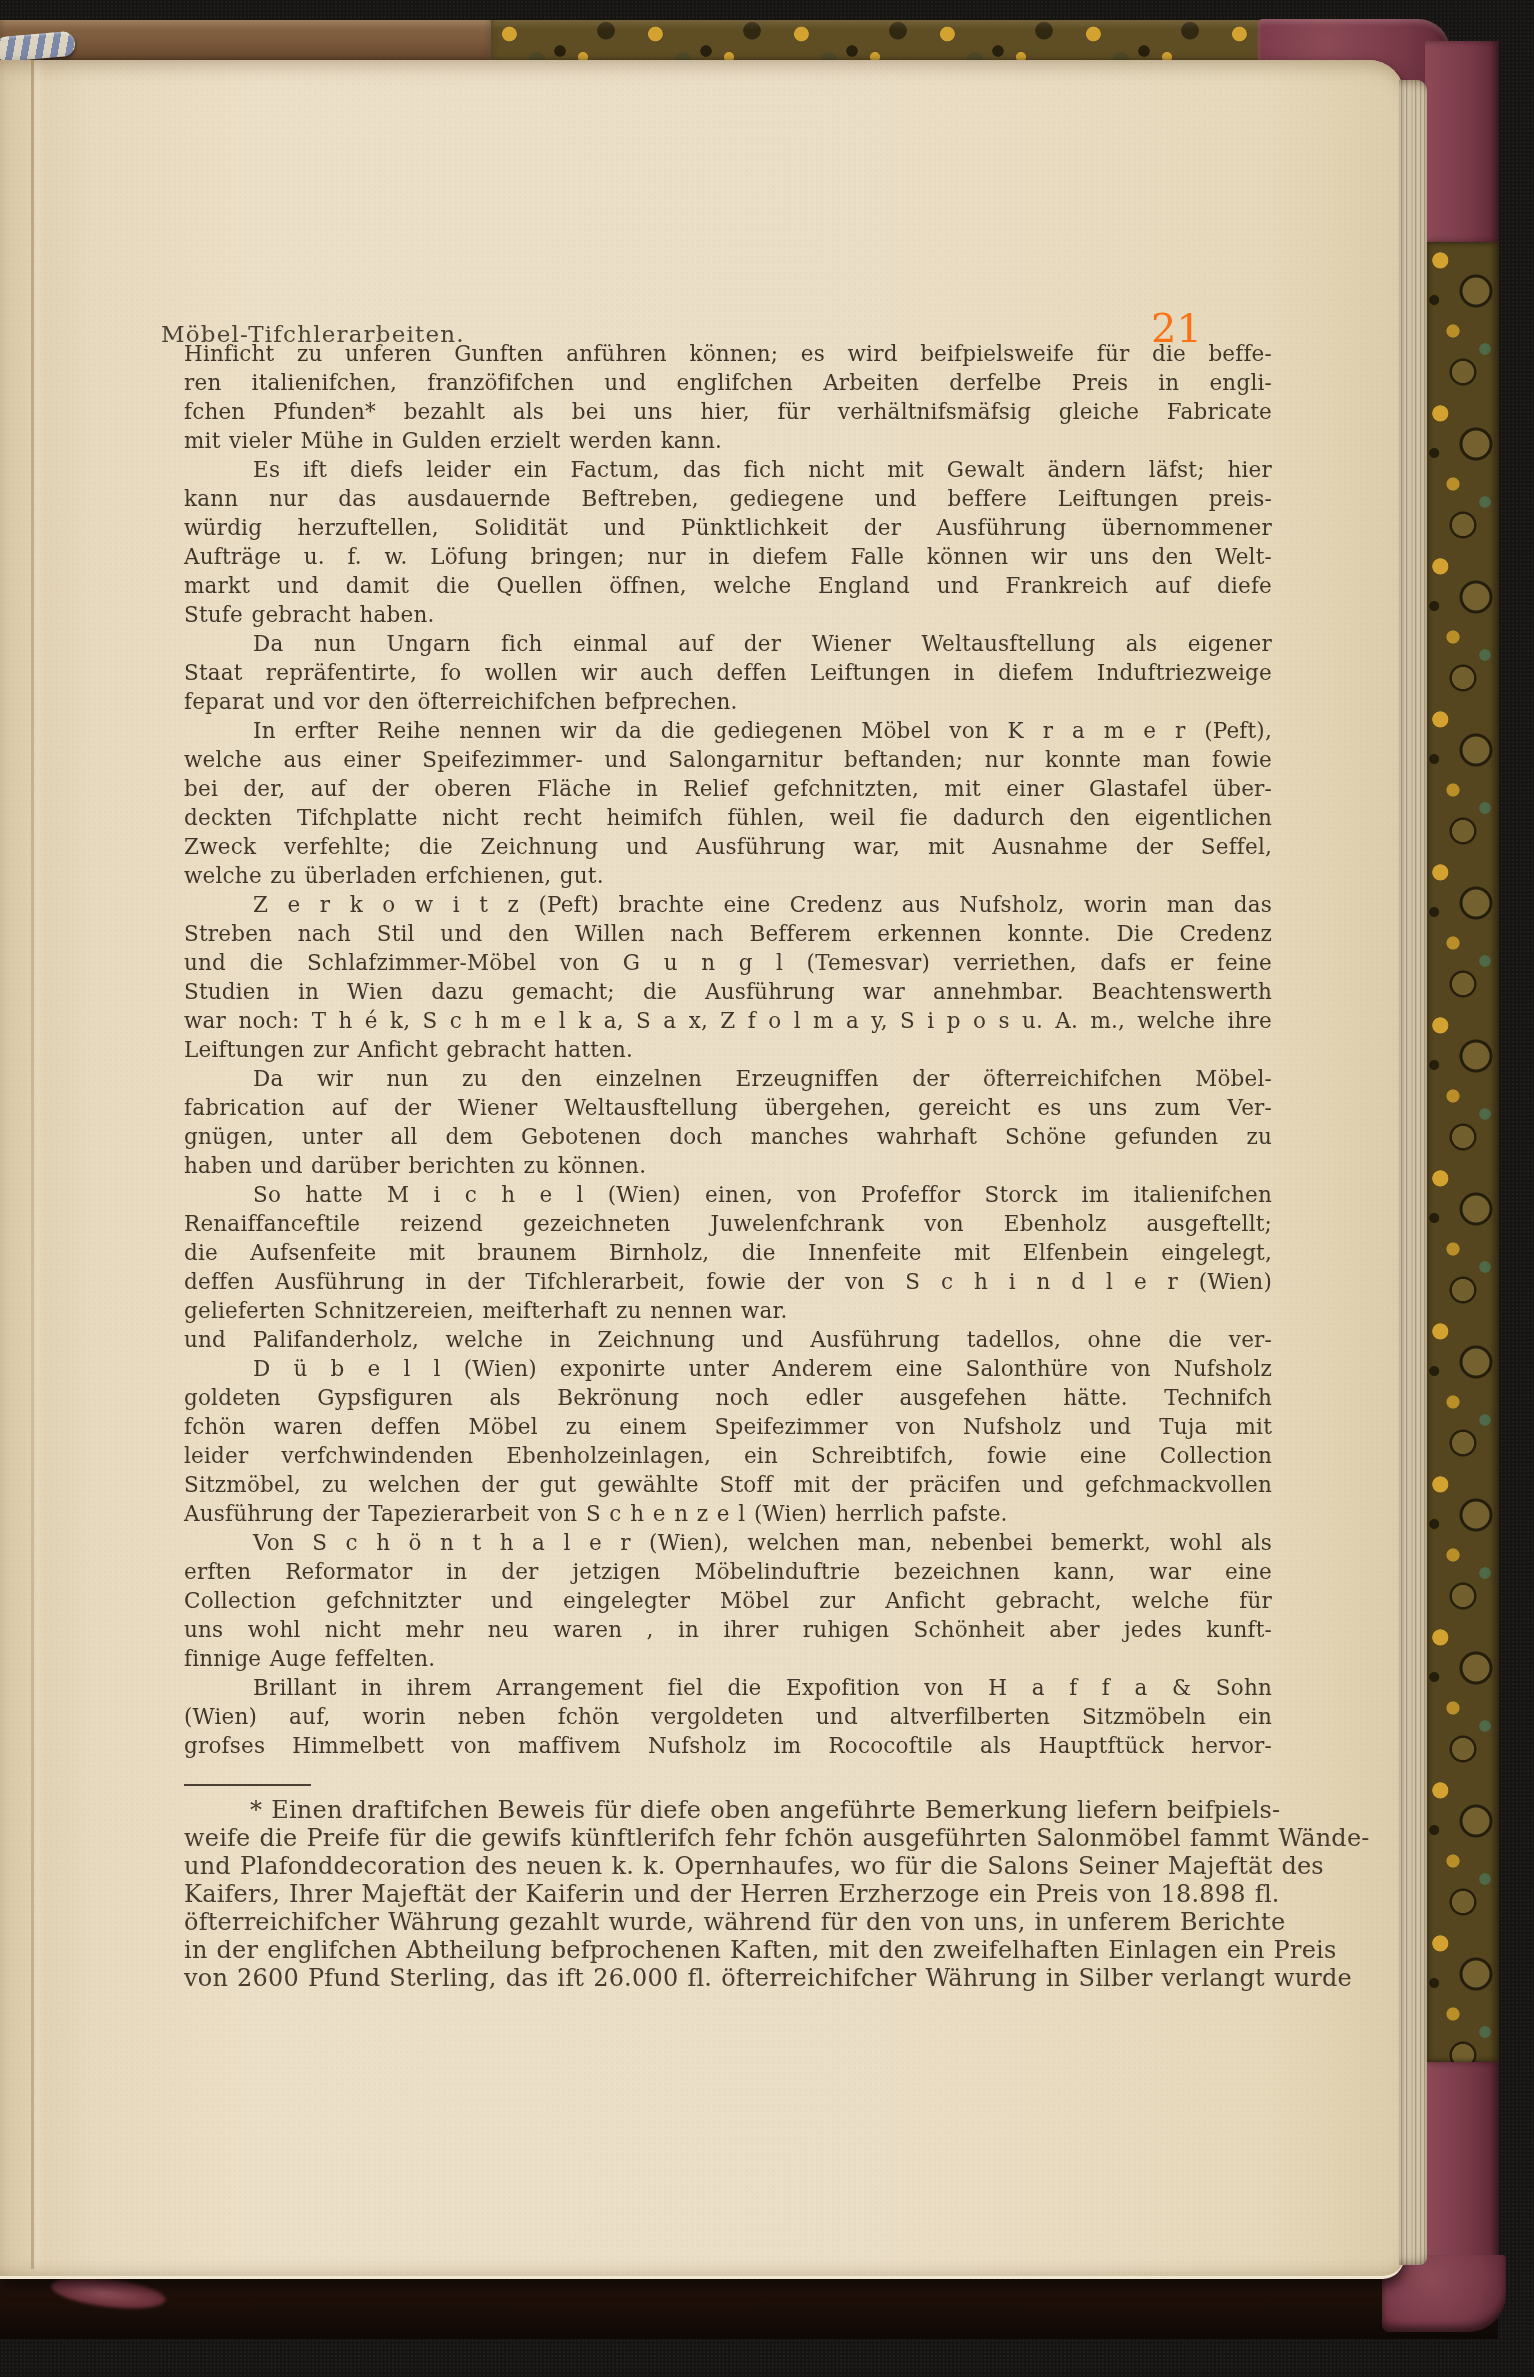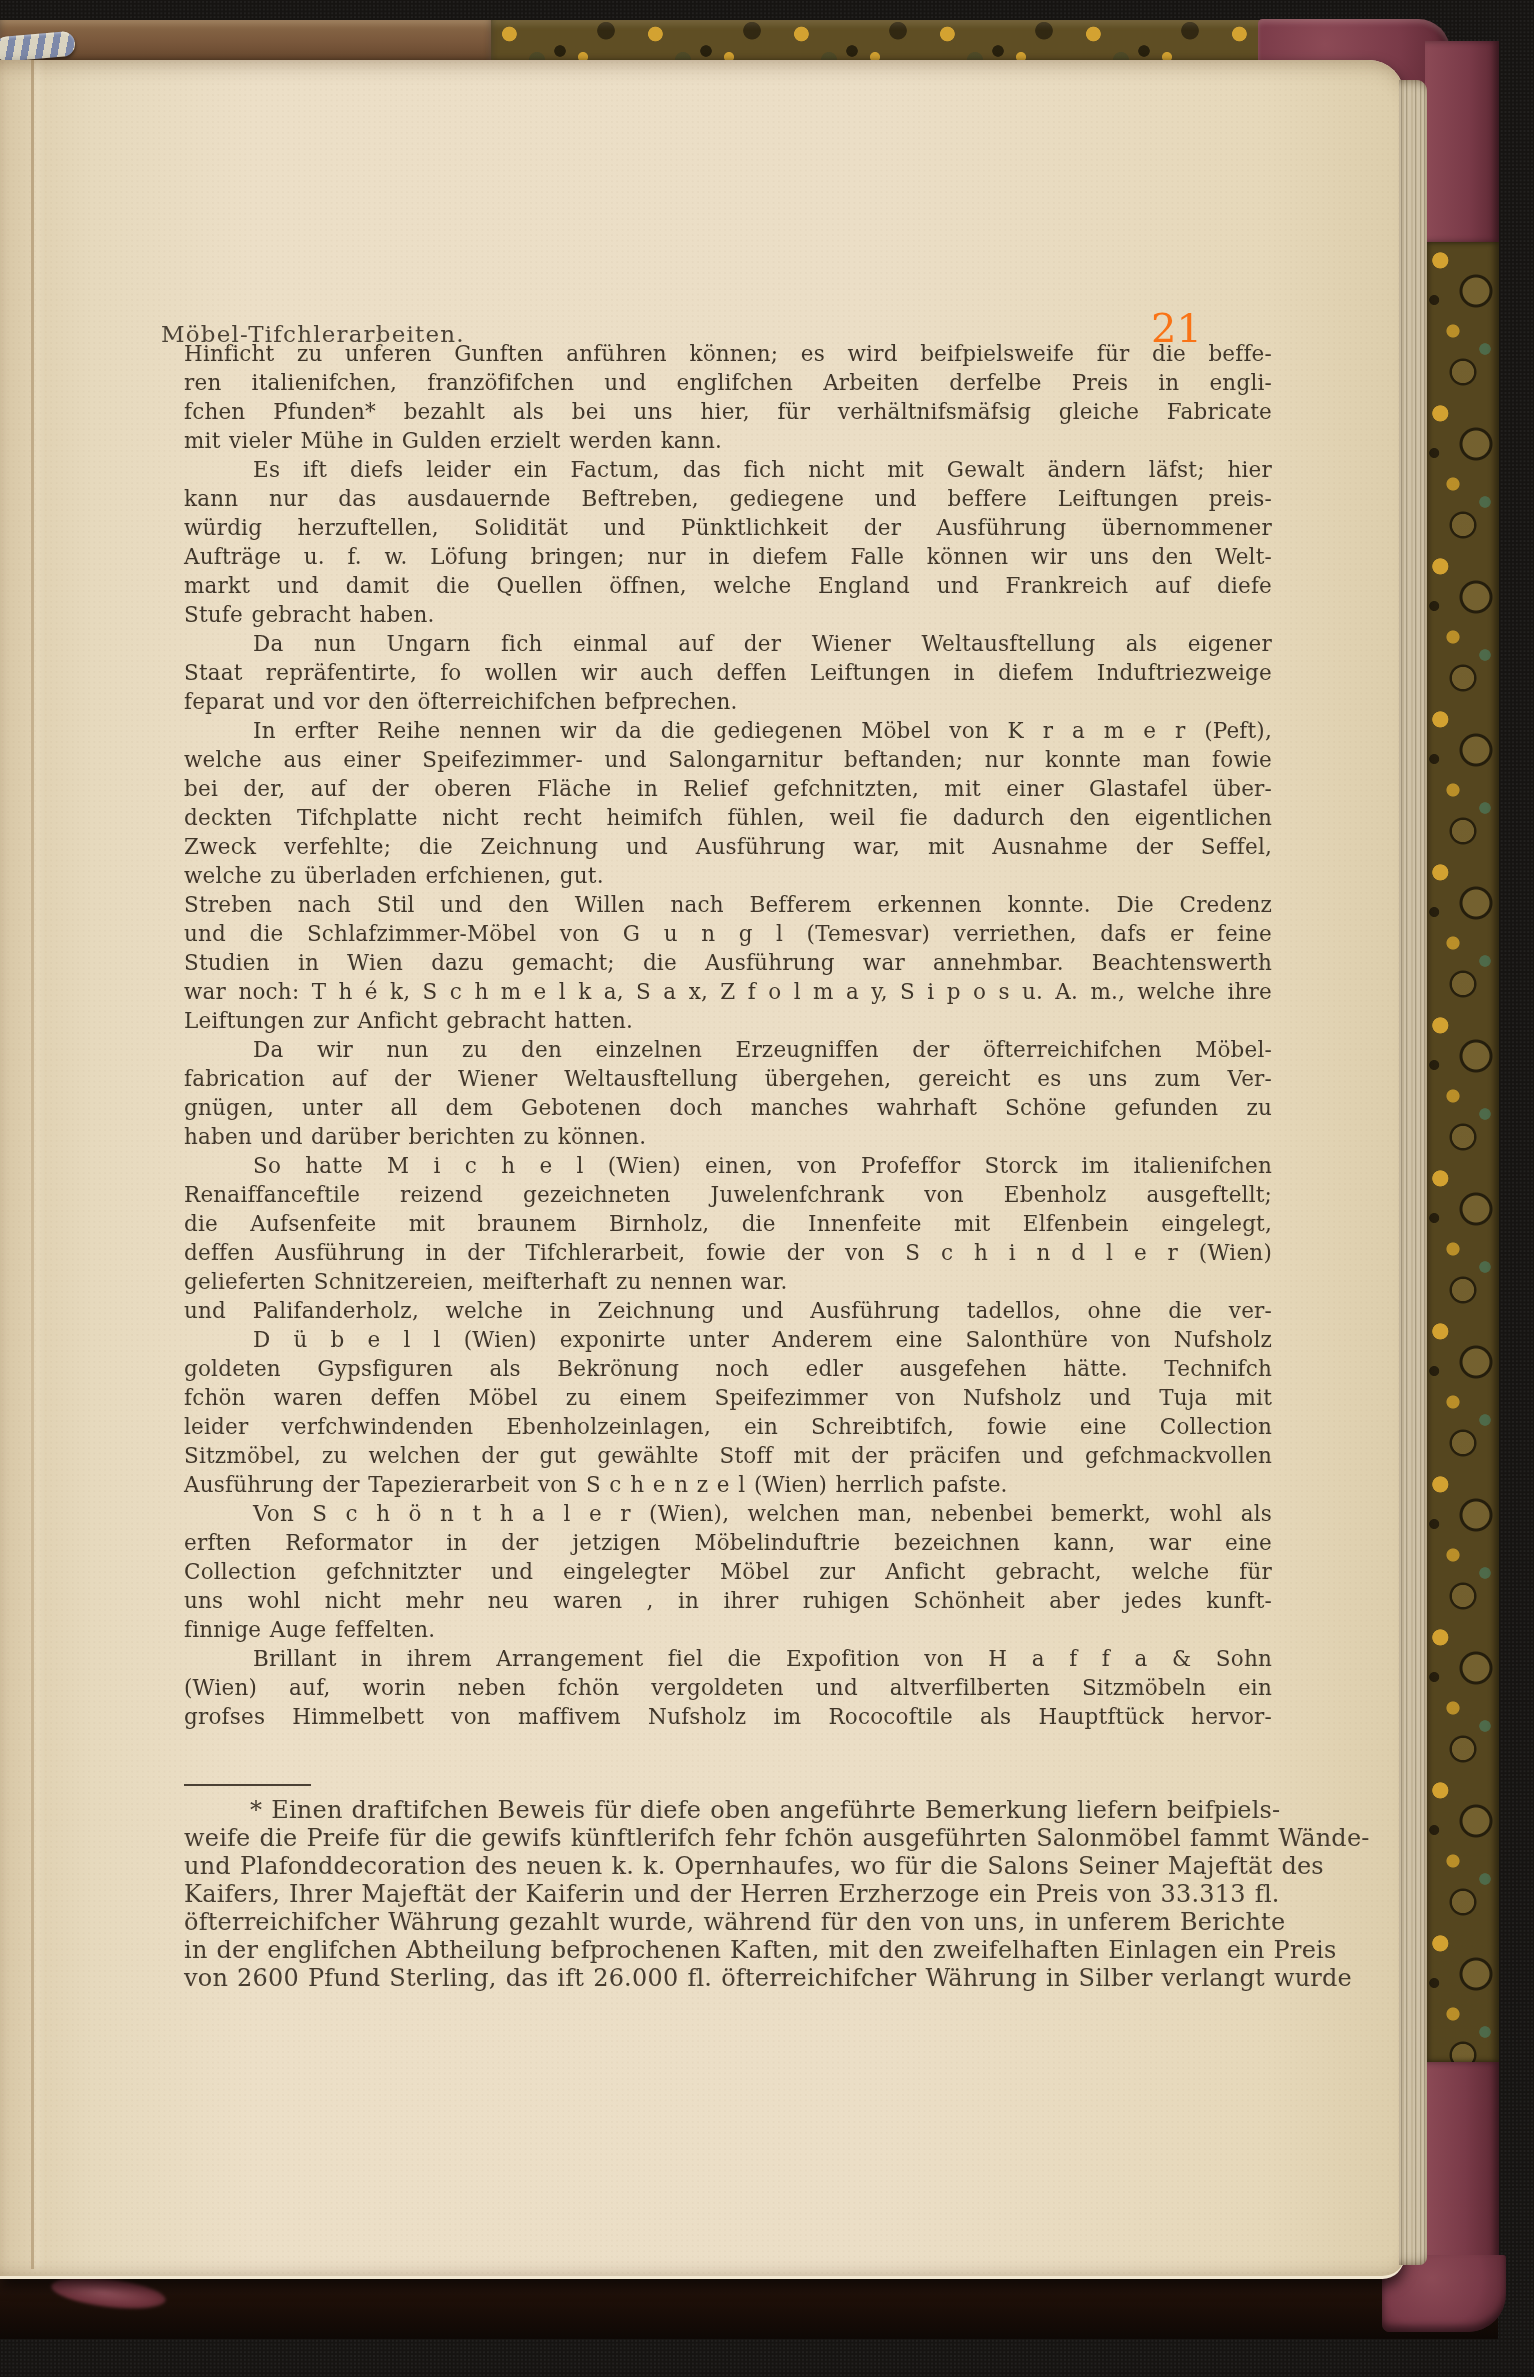--- a/index.html
+++ b/index.html
@@ -212,20 +212,21 @@
       </div>
       <div>
         <div class="line indent">In erfter Reihe nennen wir da die gediegenen Möbel von K r a m e r (Peft),</div>
         <div class="line">welche aus einer Speifezimmer- und Salongarnitur beftanden; nur konnte man fowie</div>
         <div class="line">bei der, auf der oberen Fläche in Relief gefchnitzten, mit einer Glastafel über-</div>
         <div class="line">deckten Tifchplatte nicht recht heimifch fühlen, weil fie dadurch den eigentlichen</div>
         <div class="line">Zweck verfehlte; die Zeichnung und Ausführung war, mit Ausnahme der Seffel,</div>
         <div class="line lastline">welche zu überladen erfchienen, gut.</div>
       </div>
       <div>
+        <div class="line indent">Z e r k o w i t z (Peft) brachte eine Credenz aus Nufsholz, worin man das</div>
         <div class="line">Streben nach Stil und den Willen nach Befferem erkennen konnte. Die Credenz</div>
         <div class="line">und die Schlafzimmer-Möbel von G u n g l (Temesvar) verriethen, dafs er feine</div>
         <div class="line">Studien in Wien dazu gemacht; die Ausführung war annehmbar. Beachtenswerth</div>
         <div class="line">war noch: T h é k, S c h m e l k a, S a x, Z f o l m a y, S i p o s u. A. m., welche ihre</div>
         <div class="line lastline">Leiftungen zur Anficht gebracht hatten.</div>
       </div>
       <div>
         <div class="line indent">Da wir nun zu den einzelnen Erzeugniffen der öfterreichifchen Möbel-</div>
         <div class="line">fabrication auf der Wiener Weltausftellung übergehen, gereicht es uns zum Ver-</div>
         <div class="line">gnügen, unter all dem Gebotenen doch manches wahrhaft Schöne gefunden zu</div>
@@ -259,20 +260,20 @@
         <div class="line">(Wien) auf, worin neben fchön vergoldeten und altverfilberten Sitzmöbeln ein</div>
         <div class="line">grofses Himmelbett von maffivem Nufsholz im Rococoftile als Hauptftück hervor-</div>
       </div>
     </div>
 
   <div class="footnote-rule"></div>
   <div class="footnote">
       <div class="line indent">* Einen draftifchen Beweis für diefe oben angeführte Bemerkung liefern beifpiels-</div>
       <div class="line">weife die Preife für die gewifs künftlerifch fehr fchön ausgeführten Salonmöbel fammt Wände-</div>
       <div class="line">und Plafonddecoration des neuen k. k. Opernhaufes, wo für die Salons Seiner Majeftät des</div>
-      <div class="line">Kaifers, Ihrer Majeftät der Kaiferin und der Herren Erzherzoge ein Preis von 33.313 fl.</div>
+      <div class="line">Kaifers, Ihrer Majeftät der Kaiferin und der Herren Erzherzoge ein Preis von 18.898 fl.</div>
       <div class="line">öfterreichifcher Währung gezahlt wurde, während für den von uns, in unferem Berichte</div>
       <div class="line">in der englifchen Abtheilung befprochenen Kaften, mit den zweifelhaften Einlagen ein Preis</div>
       <div class="line lastline">von 2600 Pfund Sterling, das ift 26.000 fl. öfterreichifcher Währung in Silber verlangt wurde</div>
     </div>
 
 </div>
 
 
 </body></html>

